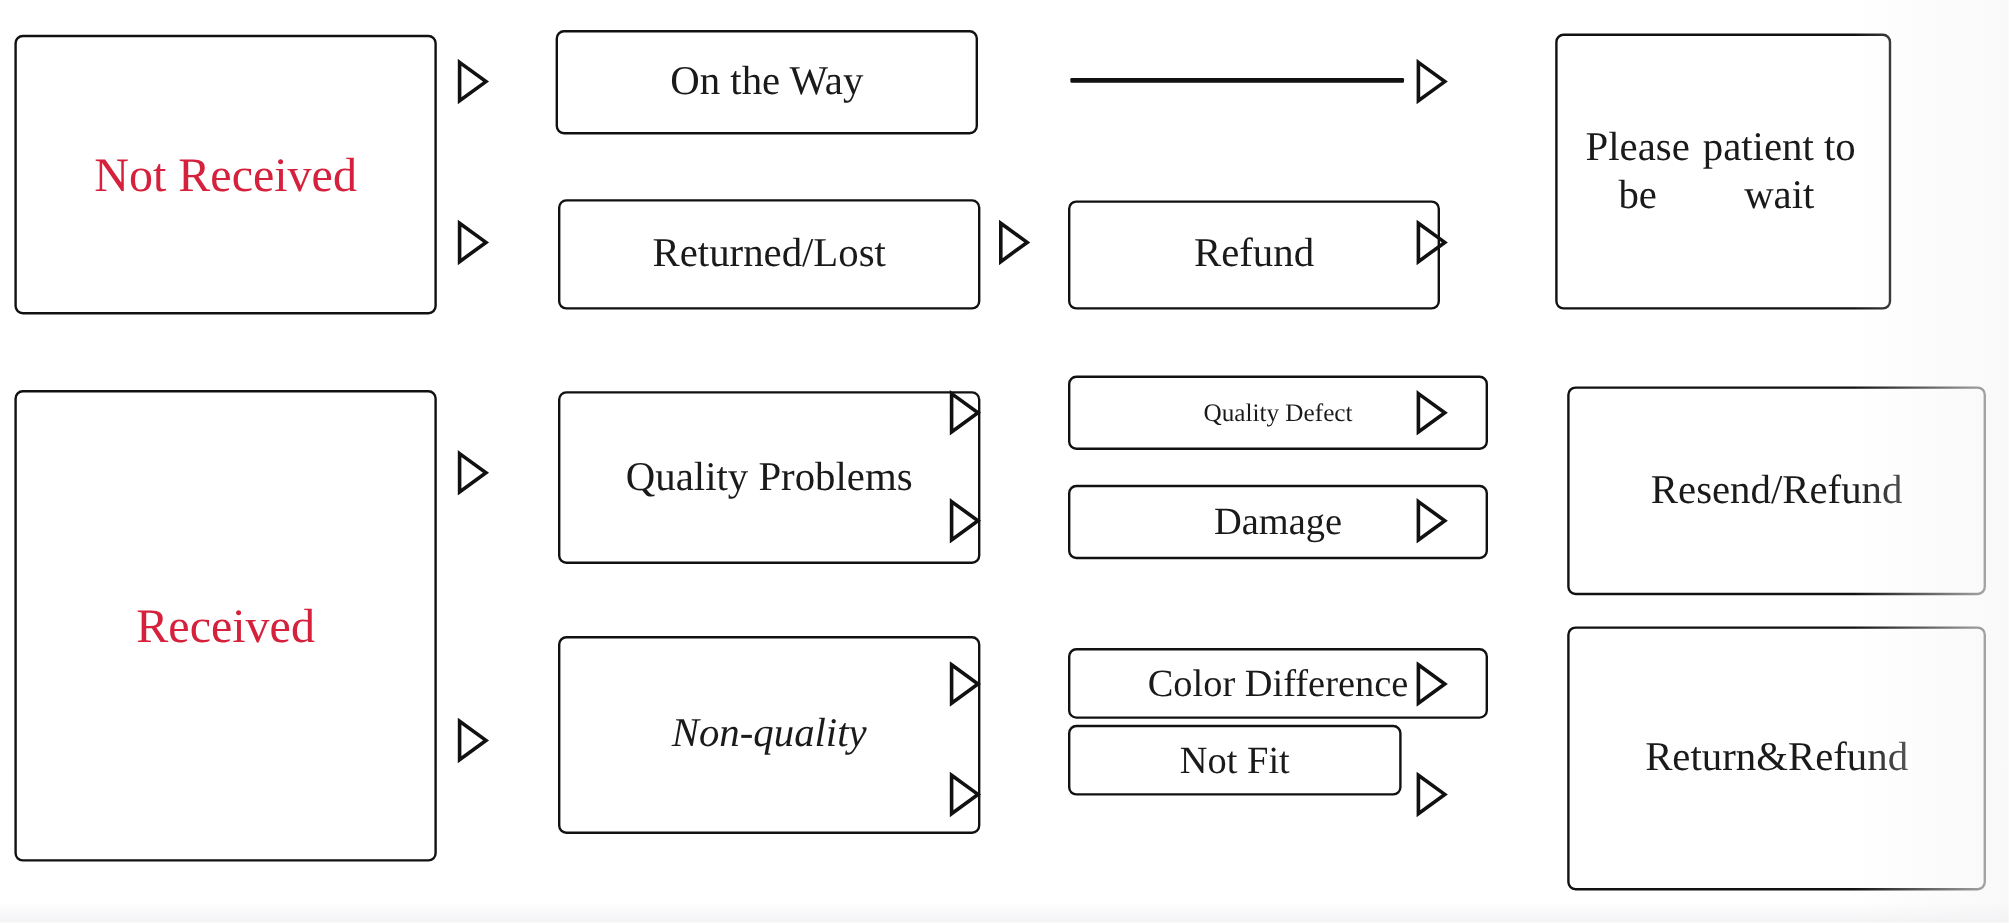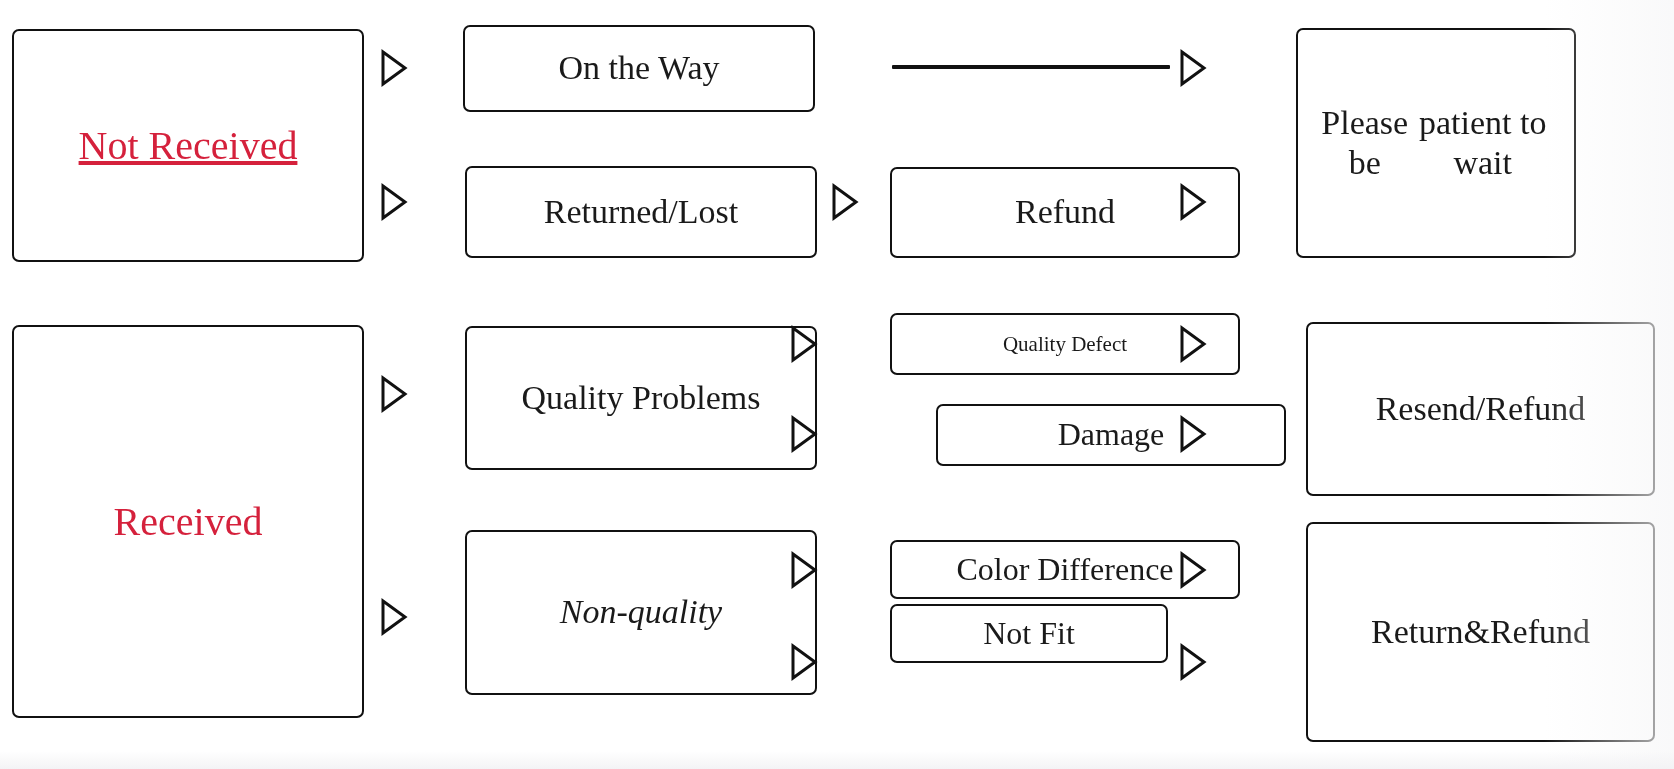--- a/index.html
+++ b/index.html
@@ -65,21 +65,21 @@
     background: #111111;
     height: 4px;
     border-radius: 1px;
   }
 </style>
 </head>
 <body>
 
 <div id="canvas">
 
-  <div class="node red" style="left:12px; top:29px; width:352px; height:233px; font-size:40px;text-decoration:underline;">Not Received</div>
+  <div class="node red" style="left:12px; top:29px; width:352px; height:233px; font-size:40px;">Not Received</div>
 
   <span class="arrow" style="left:379px; top:49px;">
     <svg width="30" height="38" viewBox="0 0 30 38">
       <path d="M4 3 L26 19 L4 35 Z" fill="none" stroke="#111111" stroke-width="3" stroke-linejoin="miter"></path>
     </svg>
   </span>
 
   <div class="node" style="left:463px; top:25px; width:352px; height:87px; font-size:34px;">On the Way</div>
 
   <div class="connector" style="left:892px; top:65px; width:278px;"></div>
@@ -102,21 +102,21 @@
   </span>
 
   <div class="node" style="left:465px; top:166px; width:352px; height:92px; font-size:34px;">Returned/Lost</div>
 
   <span class="arrow" style="left:830px; top:183px;">
     <svg width="30" height="38" viewBox="0 0 30 38">
       <path d="M4 3 L26 19 L4 35 Z" fill="none" stroke="#111111" stroke-width="3" stroke-linejoin="miter"></path>
     </svg>
   </span>
 
-  <div class="node" style="left:890px; top:167px; width:350px; height:91px; font-size:34px;">Refund</div>
+  <div class="node" style="left:890px; top:167px; width:310px; height:91px; font-size:34px;">Refund</div>
 
   <span class="arrow" style="left:1178px; top:183px;">
     <svg width="30" height="38" viewBox="0 0 30 38">
       <path d="M4 3 L26 19 L4 35 Z" fill="none" stroke="#111111" stroke-width="3" stroke-linejoin="miter"></path>
     </svg>
   </span>
 
   <div class="node red" style="left:12px; top:325px; width:352px; height:393px; font-size:40px;font-family:Liberation Serif, serif;">Received</div>
 
   <span class="arrow" style="left:379px; top:375px;">
@@ -140,21 +140,21 @@
       <path d="M4 3 L26 19 L4 35 Z" fill="none" stroke="#111111" stroke-width="3" stroke-linejoin="miter"></path>
     </svg>
   </span>
 
   <span class="arrow" style="left:789px; top:415px;">
     <svg width="30" height="38" viewBox="0 0 30 38">
       <path d="M4 3 L26 19 L4 35 Z" fill="none" stroke="#111111" stroke-width="3" stroke-linejoin="miter"></path>
     </svg>
   </span>
 
-  <div class="node" style="left:936px; top:404px; width:350px; height:62px; font-size:32px;">Damage</div>
+  <div class="node" style="left:890px; top:404px; width:350px; height:62px; font-size:32px;">Damage</div>
 
   <span class="arrow" style="left:1178px; top:415px;">
     <svg width="30" height="38" viewBox="0 0 30 38">
       <path d="M4 3 L26 19 L4 35 Z" fill="none" stroke="#111111" stroke-width="3" stroke-linejoin="miter"></path>
     </svg>
   </span>
 
   <div class="node" style="left:1306px; top:322px; width:349px; height:174px; font-size:34px;">Resend/Refund</div>
 
   <span class="arrow" style="left:379px; top:598px;">

